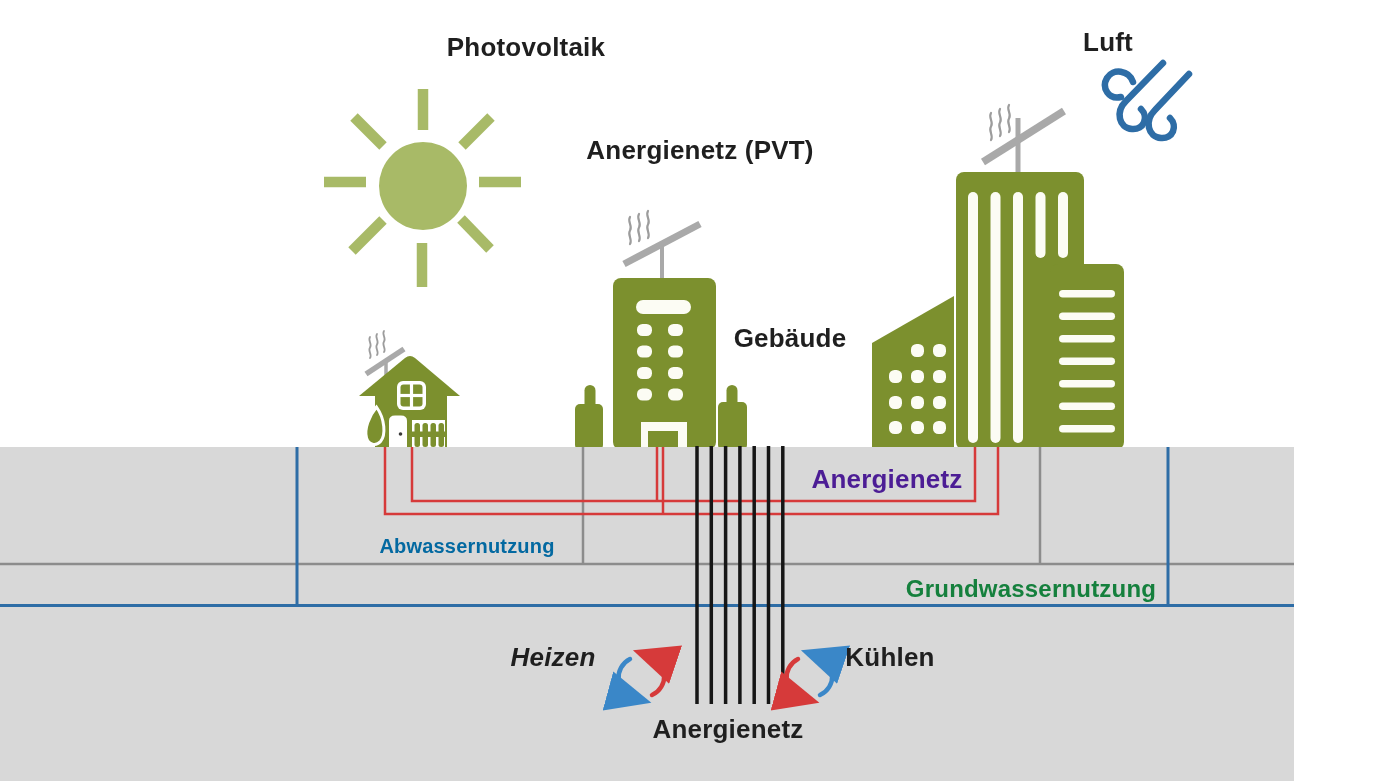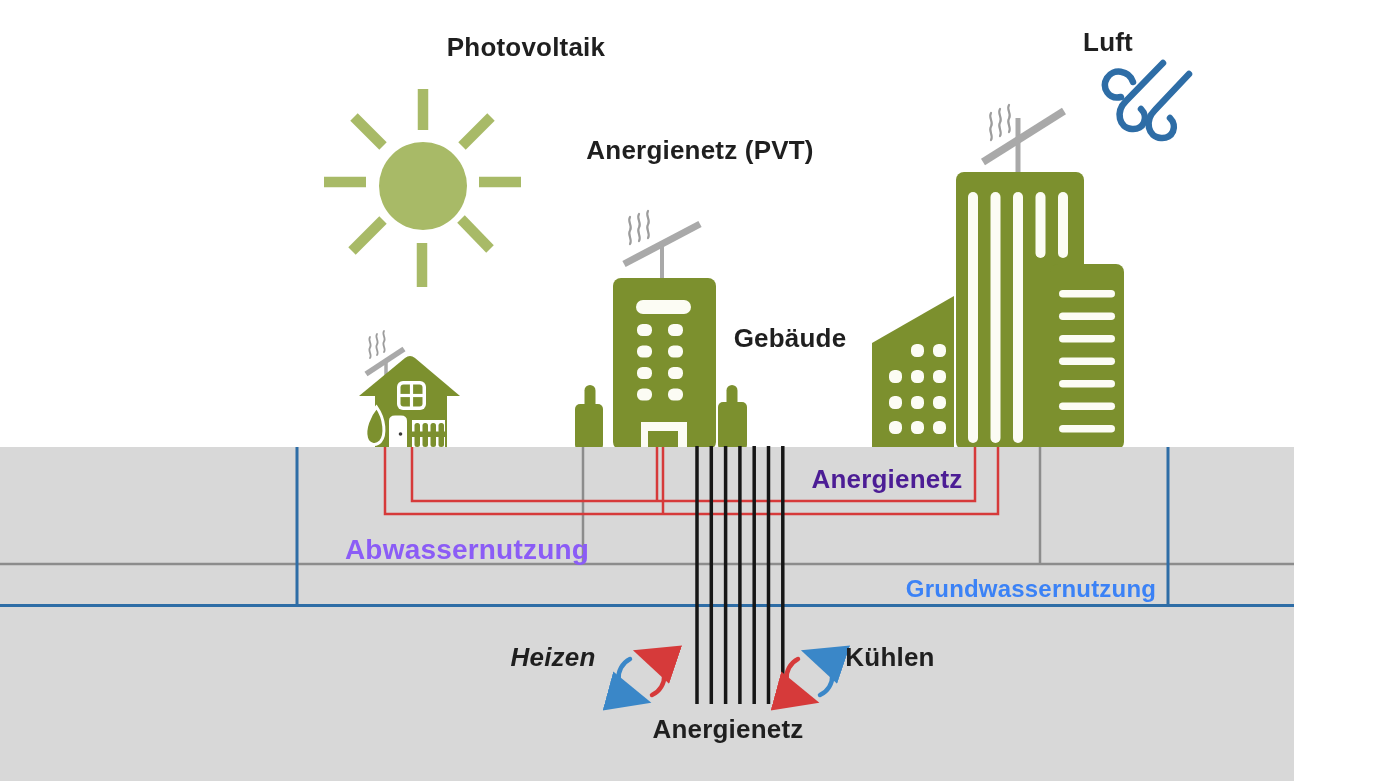--- a/index.html
+++ b/index.html
@@ -13,22 +13,22 @@
     position:absolute; transform:translateX(-50%);
     font-family:"Liberation Sans", sans-serif;
     font-weight:600; font-size:26px; line-height:1;
     letter-spacing:0.2px; color:#1f1f1f; white-space:nowrap;
   }
   .lbl-photovoltaik { left:526px; top:34px; }
   .lbl-solarthermie { left:700px; top:137px; }
   .lbl-luft         { left:1108px; top:29px; }
   .lbl-gebaeude     { left:790px; top:325px; }
   .lbl-anergienetz  { left:887px; top:466px; color:#4c1d95; }
-  .lbl-abwasser     { left:467px; top:536px; font-size:28px; color:#8b5cf6; }
-  .lbl-grundwasser  { left:1031px; top:577px; font-size:24px; color:#3b82f6; }
+  .lbl-abwasser     { left:467px; top:536px; font-size:20px; color:#0369a1; }
+  .lbl-grundwasser  { left:1031px; top:577px; font-size:24px; color:#15803d; }
   .lbl-heizen       { left:553px; top:644px;font-style:italic; }
   .lbl-kuehlen      { left:890px; top:644px; }
   .lbl-geothermie   { left:728px; top:716px; }
 </style>
 </head>
 <body>
 
 <div class="stage">
 
 <svg width="1393" height="781" viewBox="0 0 1393 781">

